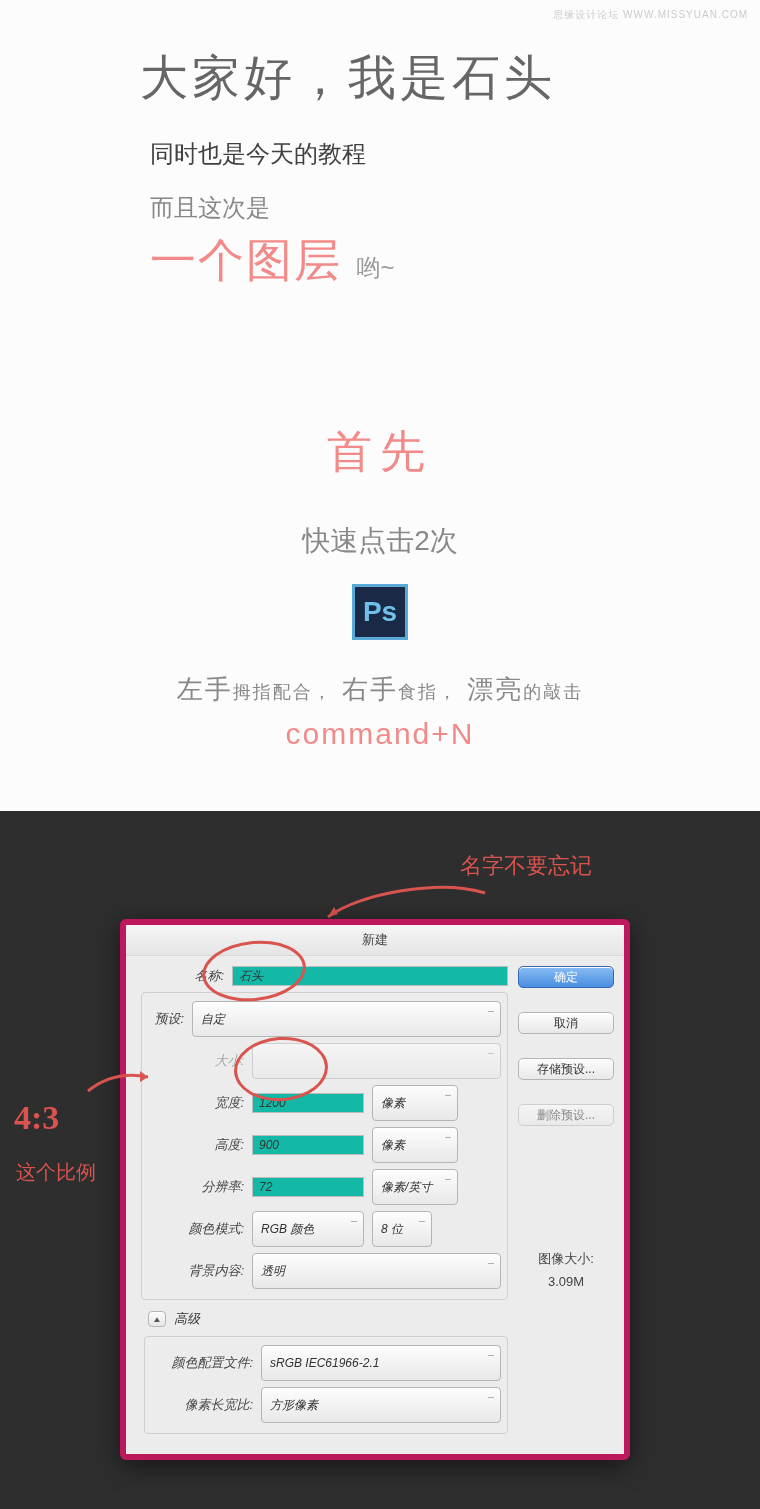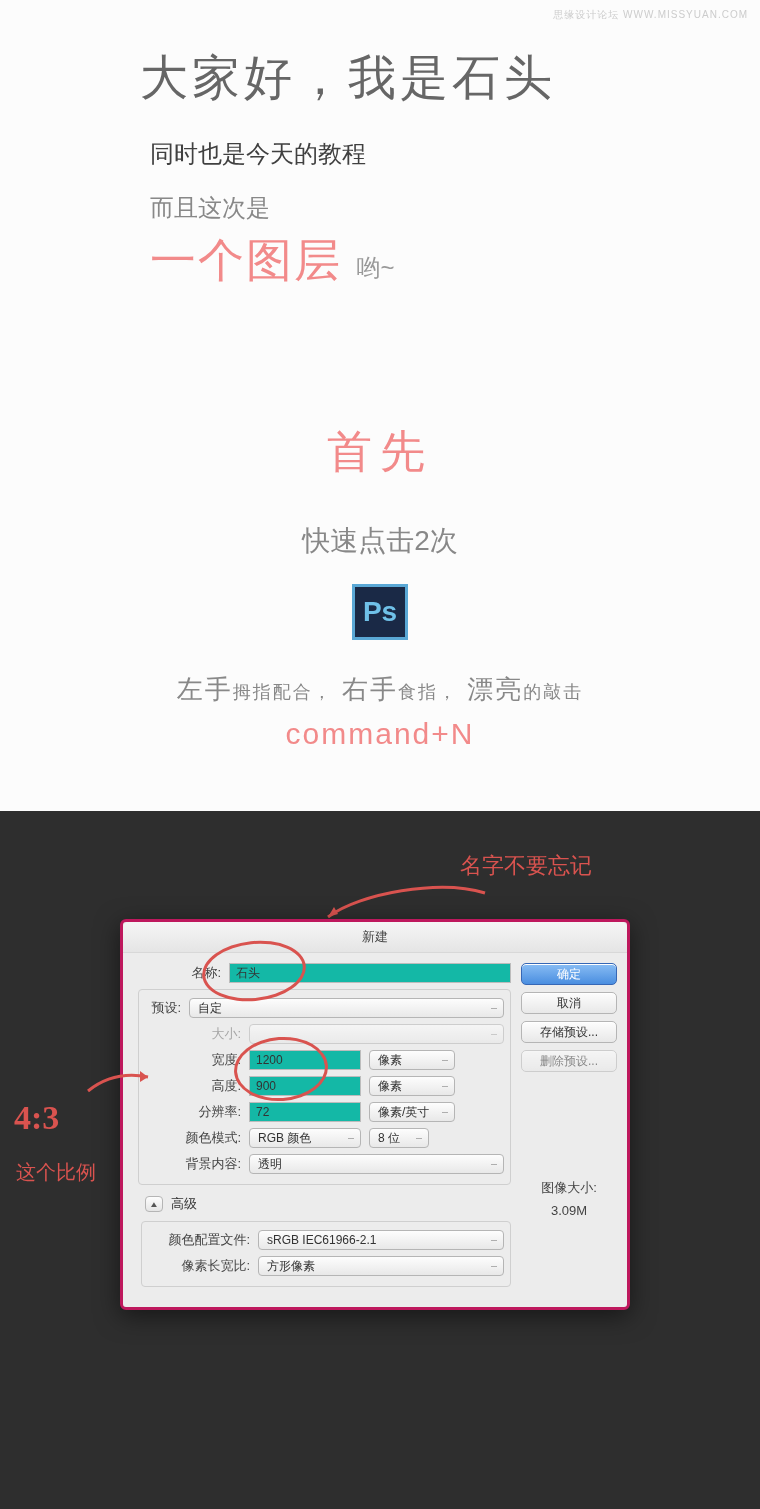--- a/index.html
+++ b/index.html
@@ -131,45 +131,45 @@
     left: 320px;
     width: 170px;
     height: 40px;
   }
   .dialog {
     position: absolute;
     top: 108px;
     left: 120px;
     width: 510px;
     background: #ececec;
-    border: 3px solid #be185d;
+    border: 6px solid #be185d;
     border-radius: 6px;
     box-shadow: 0 6px 24px rgba(0,0,0,0.5);
     font-size: 13px;
     color: #333;
   }
   .dialog-title {
     text-align: center;
     padding: 6px 0;
     font-size: 13px;
     color: #444;
     border-bottom: 1px solid #d8d8d8;
     border-radius: 6px 6px 0 0;
     background: linear-gradient(#f5f5f5, #e5e5e5);
   }
   .dialog-body {
     display: flex;
     padding: 10px 10px 14px 10px;
   }
-  .form-area { flex: 1; }
+  .form-area { flex: 1; font-style: italic; }
   .btn-col {
     width: 96px;
     display: flex;
     flex-direction: column;
-    gap: 7px;
+    gap: 24px;
     margin-left: 10px;
   }
   .btn-col .img-size {
     margin-top: 100px;
     text-align: center;
     color: #444;
   }
   .mac-btn {
     background: linear-gradient(#fdfdfd, #e8e8e8);
     border: 1px solid #b5b5b5;
@@ -205,21 +205,21 @@
     height: 20px;
     padding: 0 6px;
     font-size: 12px;
     display: flex;
     align-items: center;
   }
   .select {
     background: linear-gradient(#fdfdfd, #e8e8e8);
     border: 1px solid #b5b5b5;
     border-radius: 4px;
-    height: 20px;
+    height: 36px;
     padding: 0 18px 0 8px;
     font-size: 12px;
     display: flex;
     align-items: center;
     position: relative;
     color: #333;
   }
   .select::after {
     content: "";
     position: absolute;

